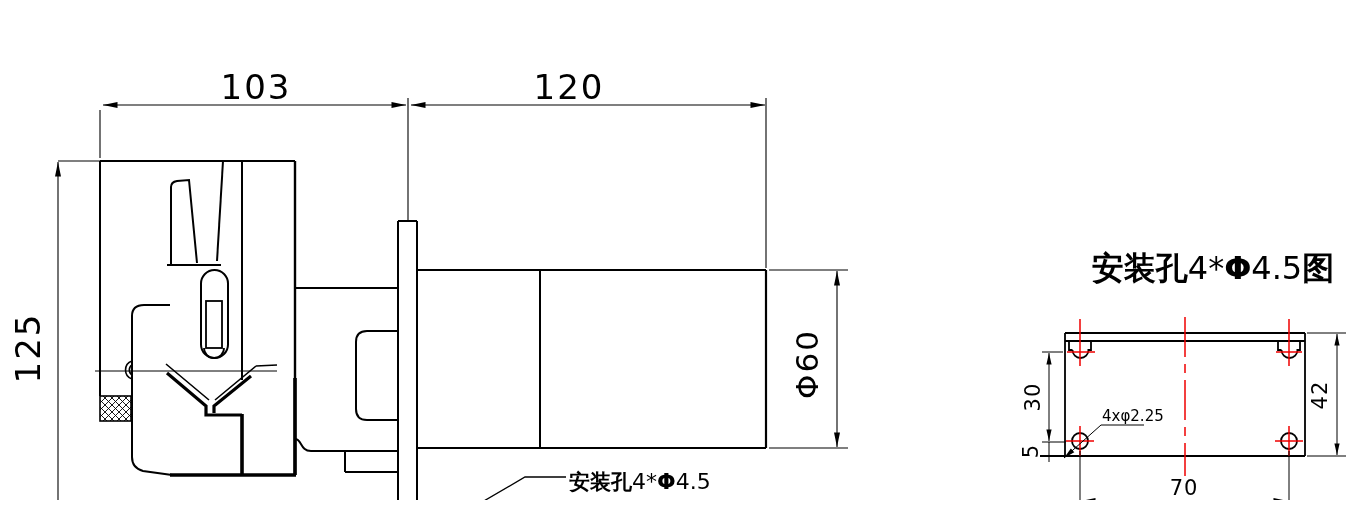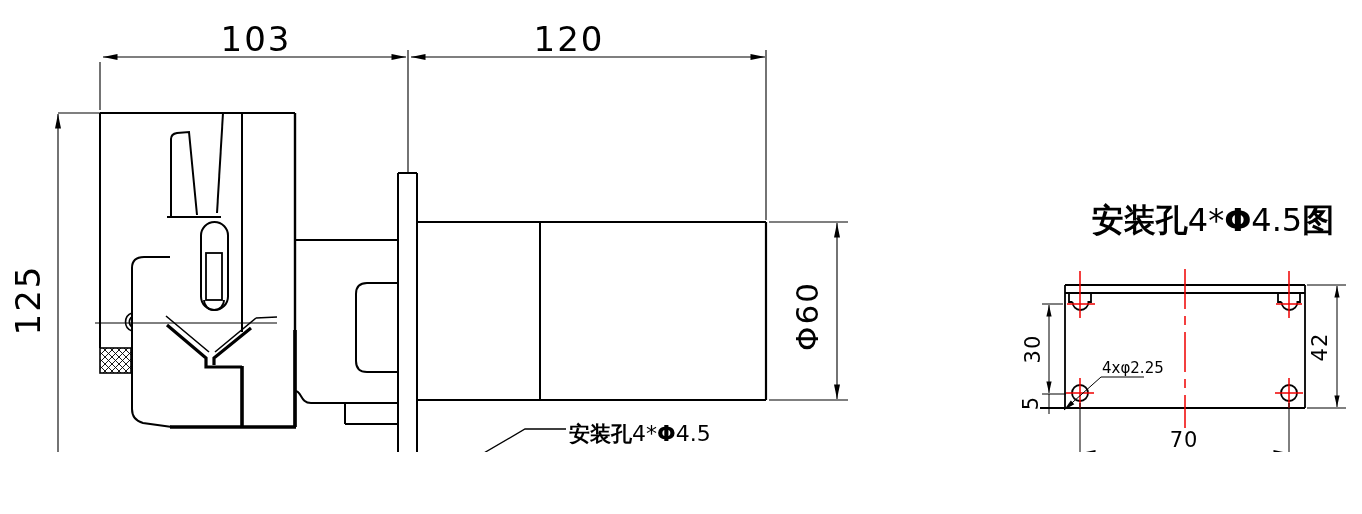--- a/index.html
+++ b/index.html
@@ -1,16 +1,16 @@
 <!DOCTYPE html>
 <html><head>
 <meta charset="utf-8">
 <style>
   html,body{margin:0;padding:0;background:#ffffff;}
-  .stage{position:relative;width:1362px;height:452px;background:#8b5cf6;overflow:hidden;}
+  .stage{position:relative;width:1362px;height:452px;background:#8b5cf6;overflow:hidden;margin-top:48px;}
   svg{display:block;}
   text{fill:#000;}
   .dimtxt{font-family:"DejaVu Sans",sans-serif;font-weight:400;letter-spacing:2px;}
   .dimtxt-sm{font-family:"DejaVu Sans",sans-serif;font-weight:400;letter-spacing:1px;}
   .cjk{font-family:"Liberation Serif",serif;font-weight:700;}
   .thin{font-family:"DejaVu Sans",sans-serif;font-weight:400;}
   .phib{font-family:"DejaVu Sans",sans-serif;font-weight:700;}
 </style>
 </head>
 <body>

